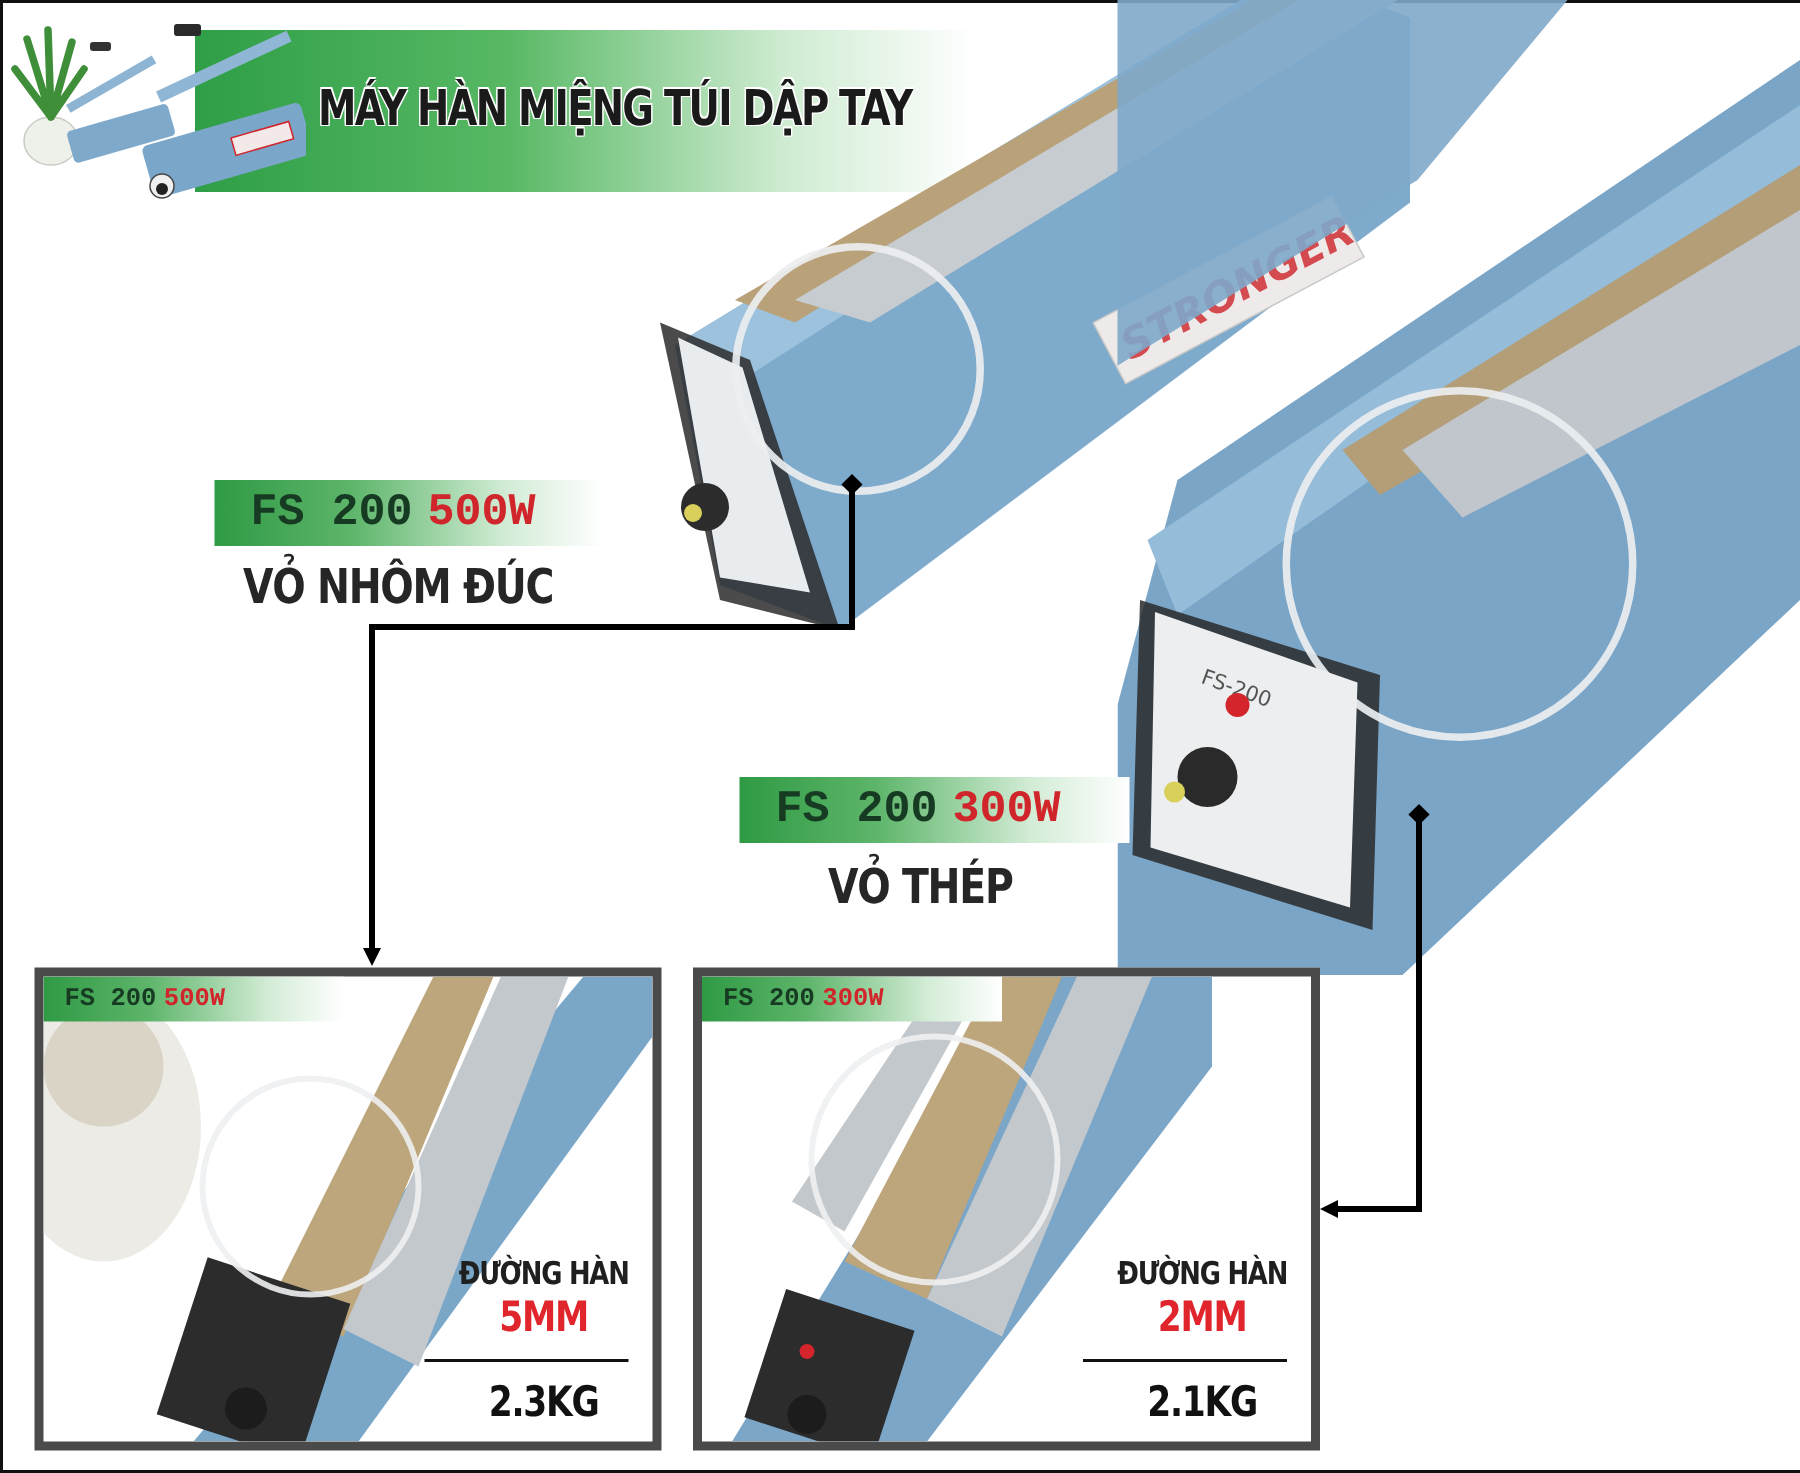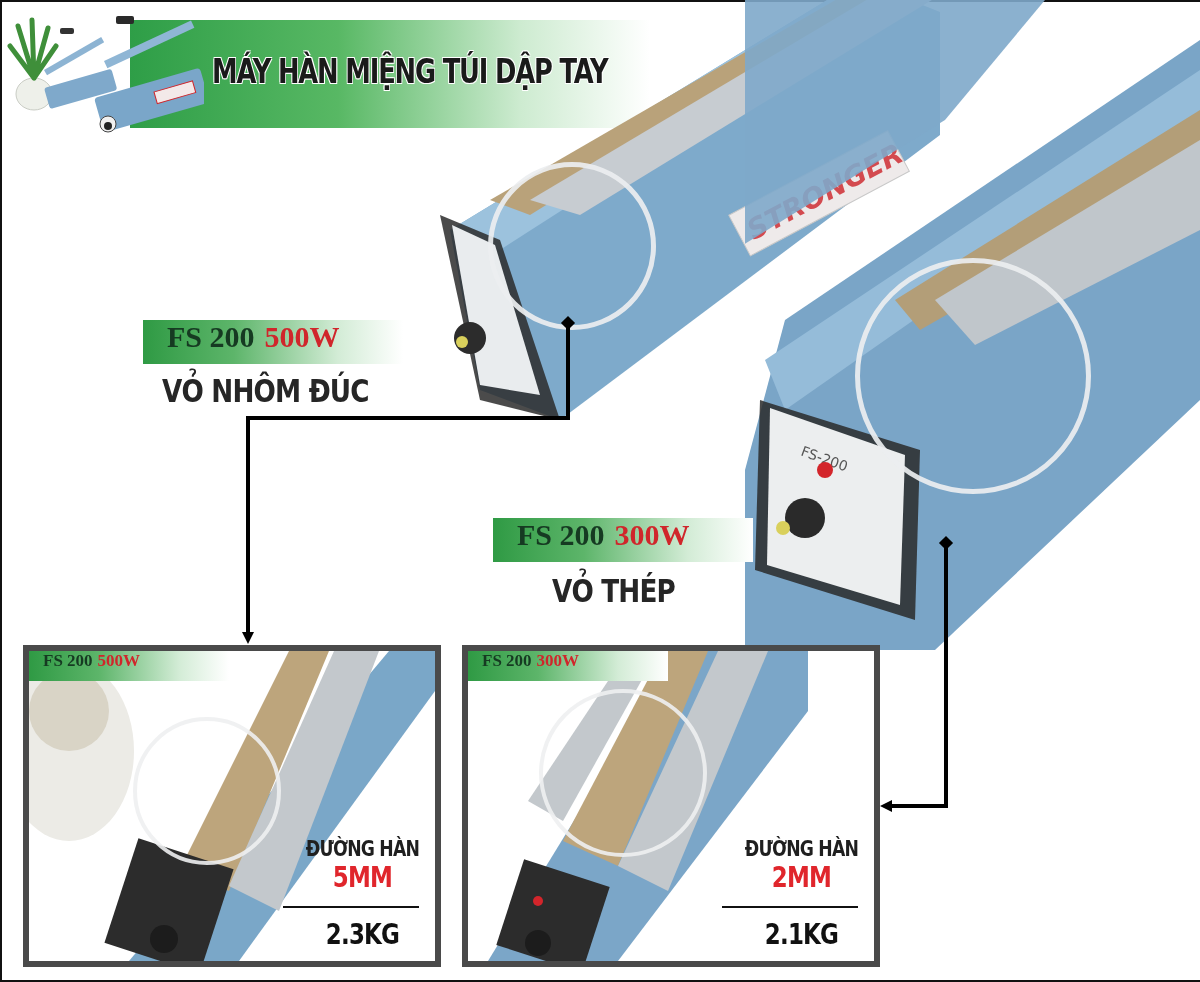--- a/index.html
+++ b/index.html
@@ -13,23 +13,23 @@
   .banner-title { position: absolute; left: 212px; top: 52px; font-family: "DejaVu Sans", sans-serif;
     font-weight: bold; font-size: 33px; letter-spacing: -1.5px; color: #1a1a1a; transform: scaleX(0.78); transform-origin: left center;
     text-shadow: 1px 1px 0 #fff, -1px -1px 0 #fff, 1px -1px 0 #fff, -1px 1px 0 #fff; white-space: nowrap; }
   .thumb { position: absolute; left: 4px; top: 6px; width: 200px; height: 140px; }
 
   
   .machine { position: absolute; }
   .magnifier { position: absolute; border: 5px solid rgba(235,238,240,0.92); border-radius: 50%; }
 
   
-  .tag { position: absolute; height: 44px; display: flex; 
+  .tag { position: absolute; height: 44px; display: flex; align-items: center;
     background: linear-gradient(90deg, #2f9a44 0%, #5db56a 35%, #d3ecd6 75%, #ffffff 100%);
-    font-family: Liberation Serif, serif; font-weight: bold; font-size: 30px; padding-left: 24px; white-space: nowrap; }
+    font-family: Liberation Mono, monospace; font-weight: bold; font-size: 30px; padding-left: 24px; white-space: nowrap; }
   .tag .model { color: #163a22; margin-right: 10px; }
   .tag .watt { color: #d0262b; }
   .tag.small { height: 30px; font-size: 17px; padding-left: 14px; }
   .tag.small .model { margin-right: 5px; }
 
   .case-label { position: absolute; font-family: "DejaVu Sans", sans-serif; font-weight: bold; font-size: 32px;
     color: #262626; letter-spacing: -1px; transform: scaleX(0.82); transform-origin: left center; white-space: nowrap; }
 
   
   .line { position: absolute; background: #000; }

